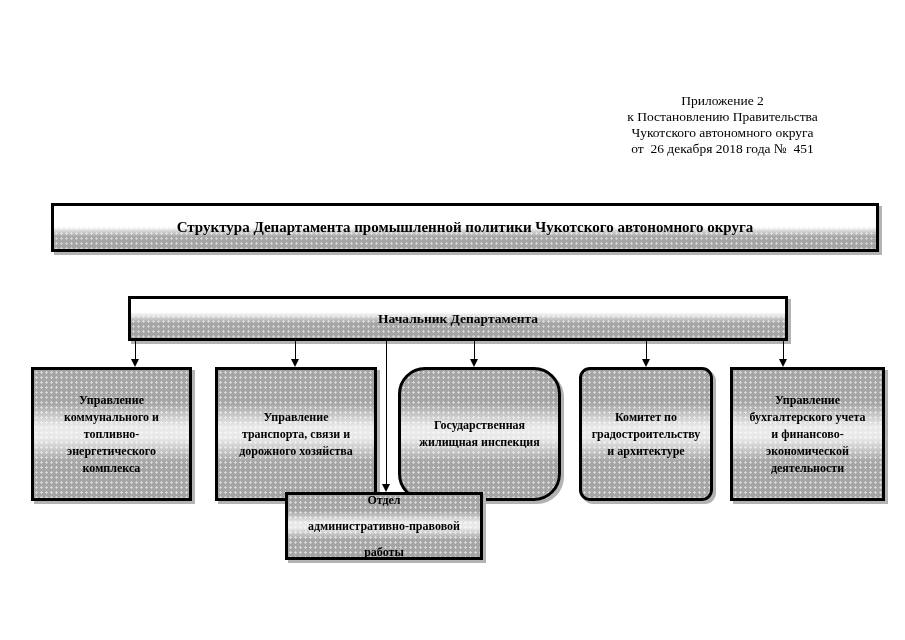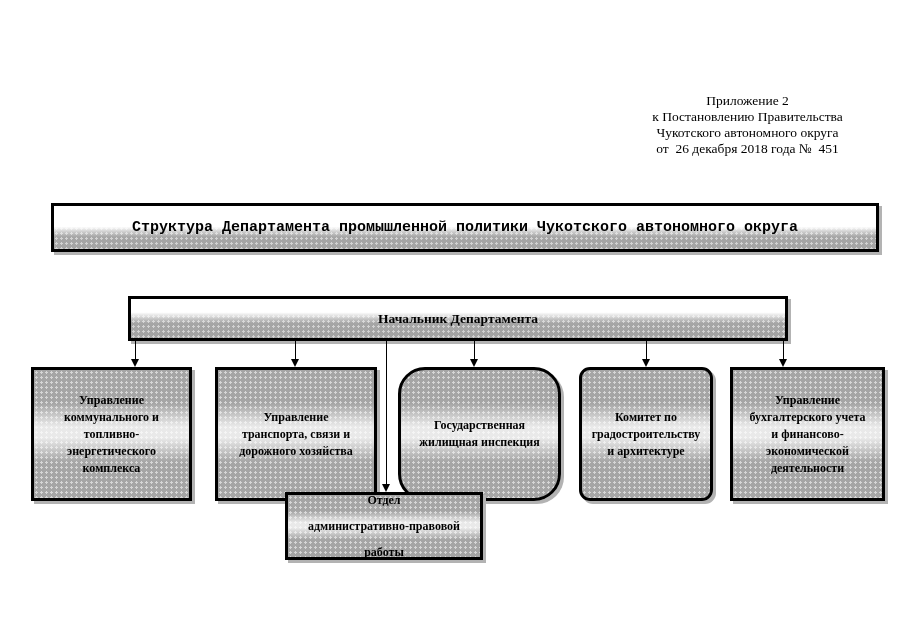--- a/index.html
+++ b/index.html
@@ -9,21 +9,21 @@
     font-family: "Liberation Serif", "DejaVu Serif", serif;
     color: #000;
     position: relative;
     overflow: hidden;
   }
   .page { position: absolute; inset: 0; background: #fff; }
 
   
   .annotation {
     position: absolute;
-    left: 605px; top: 93px; width: 285px;
+    left: 580px; top: 93px; width: 285px;
     text-align: center;
     font-size: 13.5px;
     line-height: 16px;
     white-space: pre-wrap;
   }
 
   
   .box {
     position: absolute;
     box-sizing: border-box;
@@ -52,21 +52,21 @@
   }
   
   .grad-dept {
     background-image:
       radial-gradient(rgba(255,255,255,0.55) 1px, rgba(255,255,255,0) 1.4px),
       linear-gradient(180deg, #a5a5a5 0%, #a5a5a5 26%, #e9e9e9 44%, #e9e9e9 53%, #a5a5a5 72%, #a5a5a5 100%);
     background-size: 5px 5px, 100% 100%;
   }
 
   
-  .banner { left: 51px; top: 203px; width: 828px; height: 49px; font-size: 15px; font-family: Liberation Mono, monospace; }
+  .banner { left: 51px; top: 203px; width: 828px; height: 49px; font-size: 15px; }
   .head-box { left: 128px; top: 296px; width: 660px; height: 45px; font-size: 13.5px; }
 
   .dept { top: 367px; height: 134px; font-size: 12px; line-height: 17px; }
   .dept-1 { left: 31px;  width: 161px; }
   .dept-2 { left: 215px; width: 162px; }
   .dept-3 { left: 398px; width: 163px; border-radius: 27px; }
   .dept-4 { left: 579px; width: 134px; border-radius: 11px; }
   .dept-5 { left: 730px; width: 155px; }
 
   .sub-box { left: 285px; top: 492px; width: 198px; height: 68px; font-size: 12px; line-height: 26px; }

